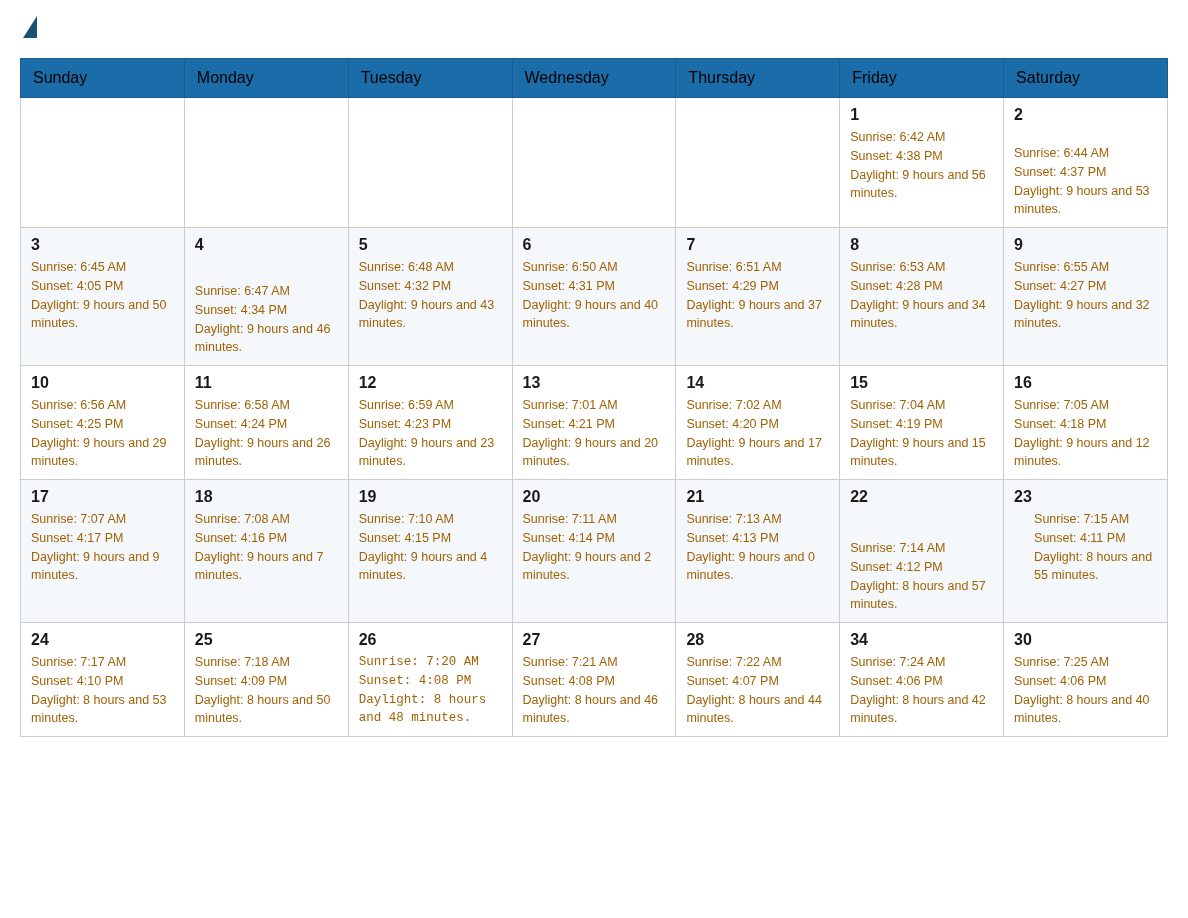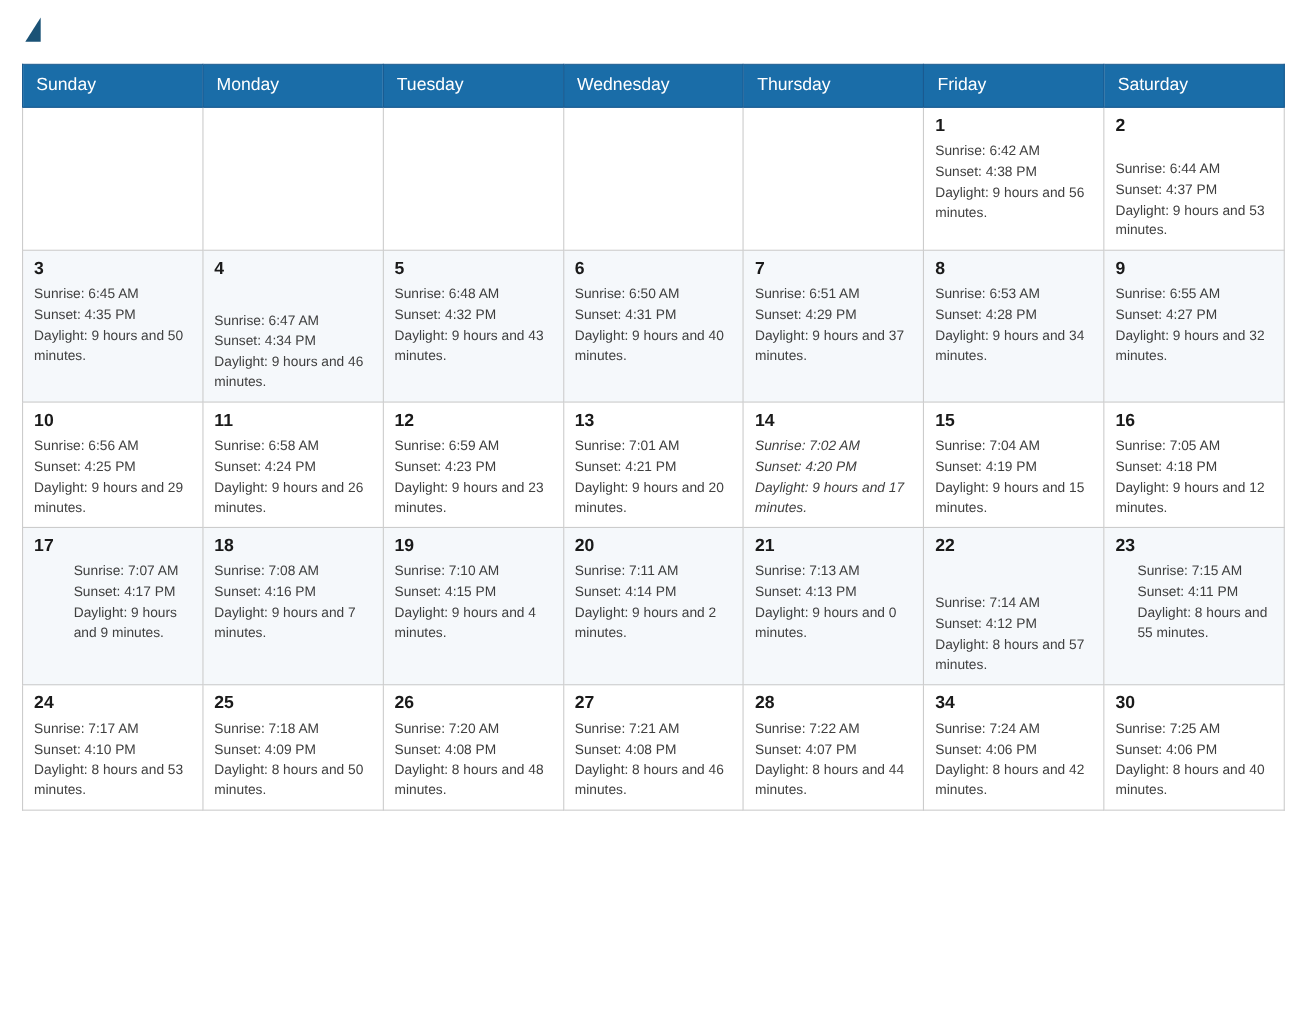--- a/index.html
+++ b/index.html
@@ -59,21 +59,21 @@
       color: #333;
       margin-top: 4px;
     }
     .calendar {
       width: 100%;
       border-collapse: collapse;
       border: 1px solid #999;
     }
     .calendar th {
       background-color: #1a6da8;
-      color: #ffffff;
+      color: #000000;
       padding: 10px 12px;
       text-align: left;
       font-size: 16px;
       font-weight: normal;
       border: 1px solid #1a5a90;
     }
     .calendar td {
       vertical-align: top;
       padding: 8px 10px;
       border: 1px solid #ccc;
@@ -86,21 +86,21 @@
     }
     .day-number {
       font-size: 16px;
       font-weight: bold;
       color: #1a1a1a;
       display: block;
       margin-bottom: 4px;
     }
     .day-info {
       font-size: 12.5px;
-      color: #404040;
+      color: #a16207;
       line-height: 1.5;
     }
     .empty-cell {
       background: #fff !important;
     }
     
     .row-even td { background-color: #eef3f8; }
     .row-odd td { background-color: #ffffff; }
   </style>
 </head>
@@ -149,21 +149,21 @@
           <span class="day-number">2</span>
           <div class="day-info" style="white-space: pre-line; margin-top: 20px;">Sunrise: 6:44 AM
 Sunset: 4:37 PM
 Daylight: 9 hours and 53 minutes.</div>
         </td>
       </tr>
       <tr class="row-even">
         <td>
           <span class="day-number">3</span>
           <div class="day-info" style="white-space: pre-line;">Sunrise: 6:45 AM
-Sunset: 4:35 PM
+Sunset: 4:05 PM
 Daylight: 9 hours and 50 minutes.</div>
         </td>
         <td>
           <span class="day-number">4</span>
           <div class="day-info" style="white-space: pre-line; margin-top: 28px;">Sunrise: 6:47 AM
 Sunset: 4:34 PM
 Daylight: 9 hours and 46 minutes.</div>
         </td>
         <td>
           <span class="day-number">5</span>
@@ -216,41 +216,41 @@
 Daylight: 9 hours and 23 minutes.</div>
         </td>
         <td>
           <span class="day-number">13</span>
           <div class="day-info" style="white-space: pre-line;">Sunrise: 7:01 AM
 Sunset: 4:21 PM
 Daylight: 9 hours and 20 minutes.</div>
         </td>
         <td>
           <span class="day-number">14</span>
-          <div class="day-info" style="white-space: pre-line; font-style: italic;">Sunrise: 7:02 AM
+          <div class="day-info" style="white-space: pre-line;">Sunrise: 7:02 AM
 Sunset: 4:20 PM
 Daylight: 9 hours and 17 minutes.</div>
         </td>
         <td>
           <span class="day-number">15</span>
           <div class="day-info" style="white-space: pre-line;">Sunrise: 7:04 AM
 Sunset: 4:19 PM
 Daylight: 9 hours and 15 minutes.</div>
         </td>
         <td>
           <span class="day-number">16</span>
           <div class="day-info" style="white-space: pre-line;">Sunrise: 7:05 AM
 Sunset: 4:18 PM
 Daylight: 9 hours and 12 minutes.</div>
         </td>
       </tr>
       <tr class="row-even">
         <td>
           <span class="day-number">17</span>
-          <div class="day-info" style="white-space: pre-line; margin-left: 36px;">Sunrise: 7:07 AM
+          <div class="day-info" style="white-space: pre-line;">Sunrise: 7:07 AM
 Sunset: 4:17 PM
 Daylight: 9 hours and 9 minutes.</div>
         </td>
         <td>
           <span class="day-number">18</span>
           <div class="day-info" style="white-space: pre-line;">Sunrise: 7:08 AM
 Sunset: 4:16 PM
 Daylight: 9 hours and 7 minutes.</div>
         </td>
         <td>
@@ -292,21 +292,21 @@
 Daylight: 8 hours and 53 minutes.</div>
         </td>
         <td>
           <span class="day-number">25</span>
           <div class="day-info" style="white-space: pre-line;">Sunrise: 7:18 AM
 Sunset: 4:09 PM
 Daylight: 8 hours and 50 minutes.</div>
         </td>
         <td>
           <span class="day-number">26</span>
-          <div class="day-info" style="white-space: pre-line;">Sunrise: 7:20 AM
+          <div class="day-info" style="white-space: pre-line; font-family: Liberation Mono, monospace;">Sunrise: 7:20 AM
 Sunset: 4:08 PM
 Daylight: 8 hours and 48 minutes.</div>
         </td>
         <td>
           <span class="day-number">27</span>
           <div class="day-info" style="white-space: pre-line;">Sunrise: 7:21 AM
 Sunset: 4:08 PM
 Daylight: 8 hours and 46 minutes.</div>
         </td>
         <td>

